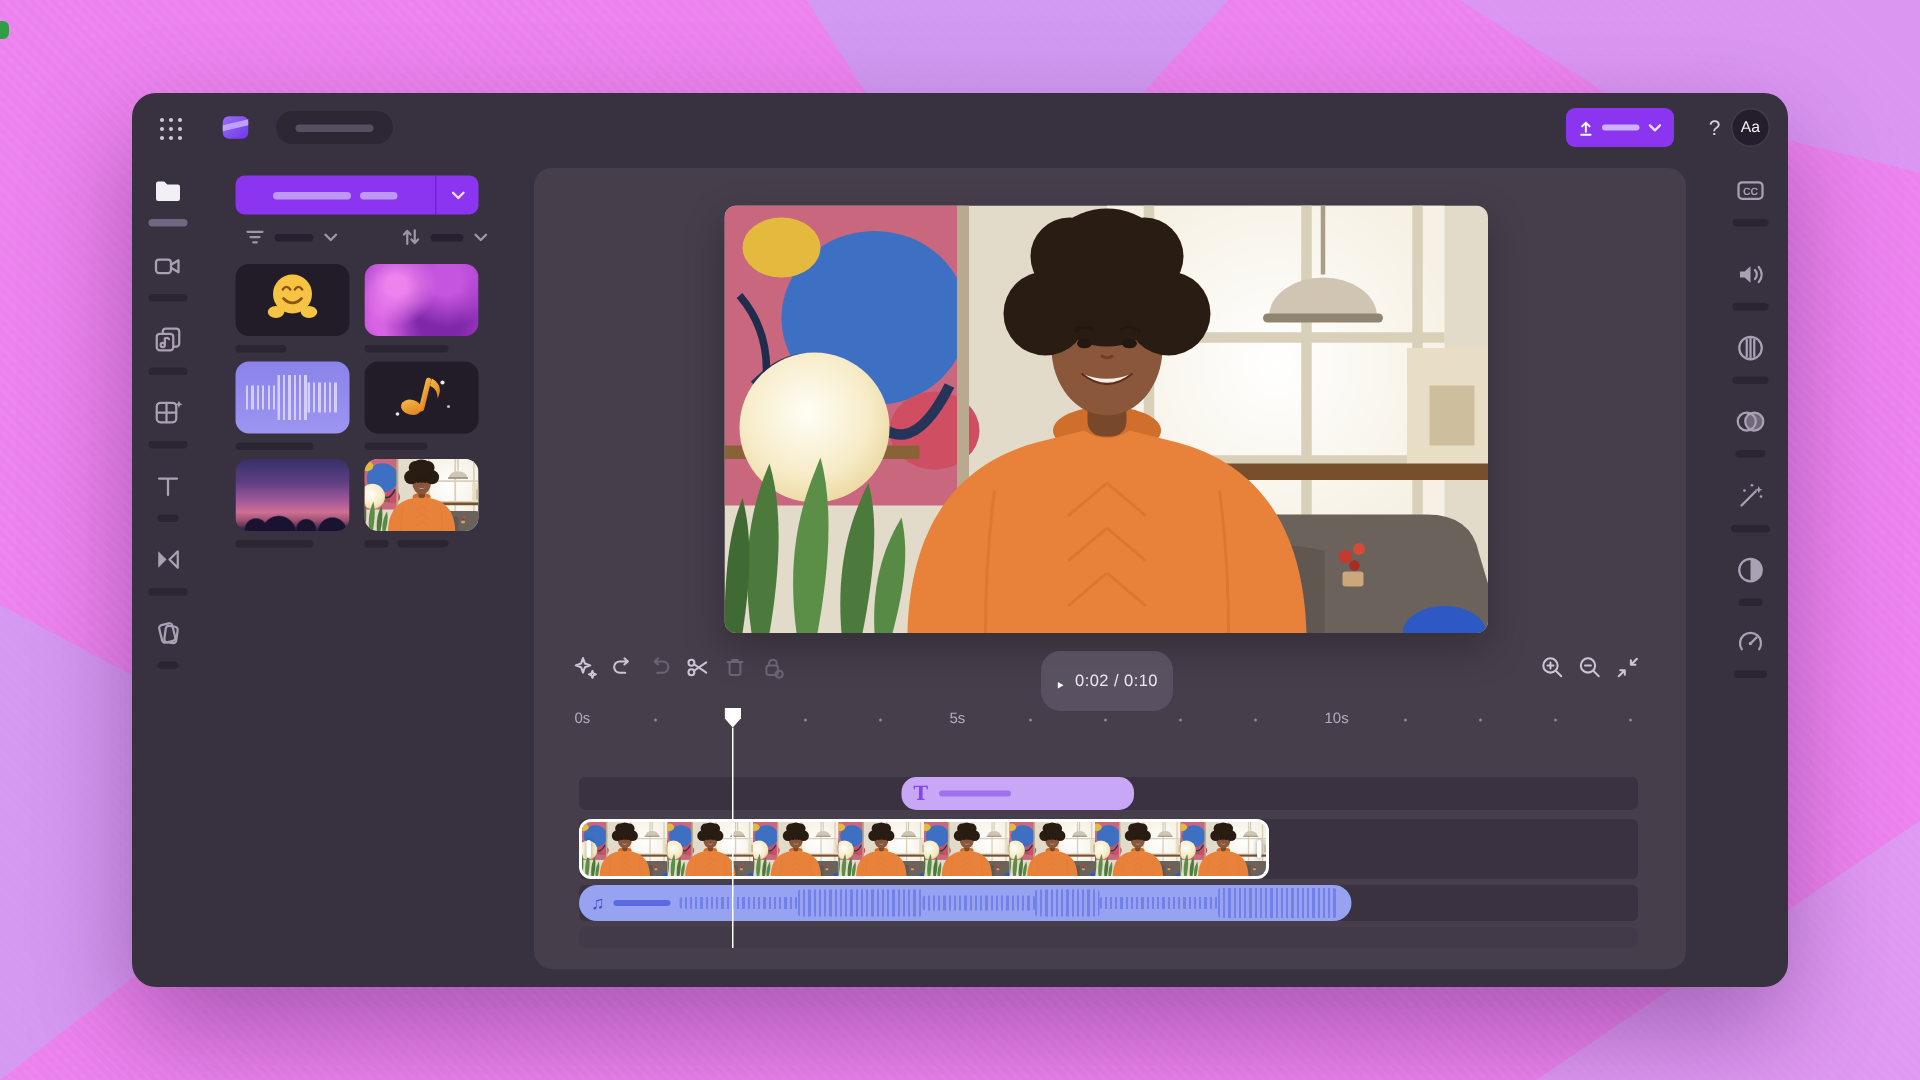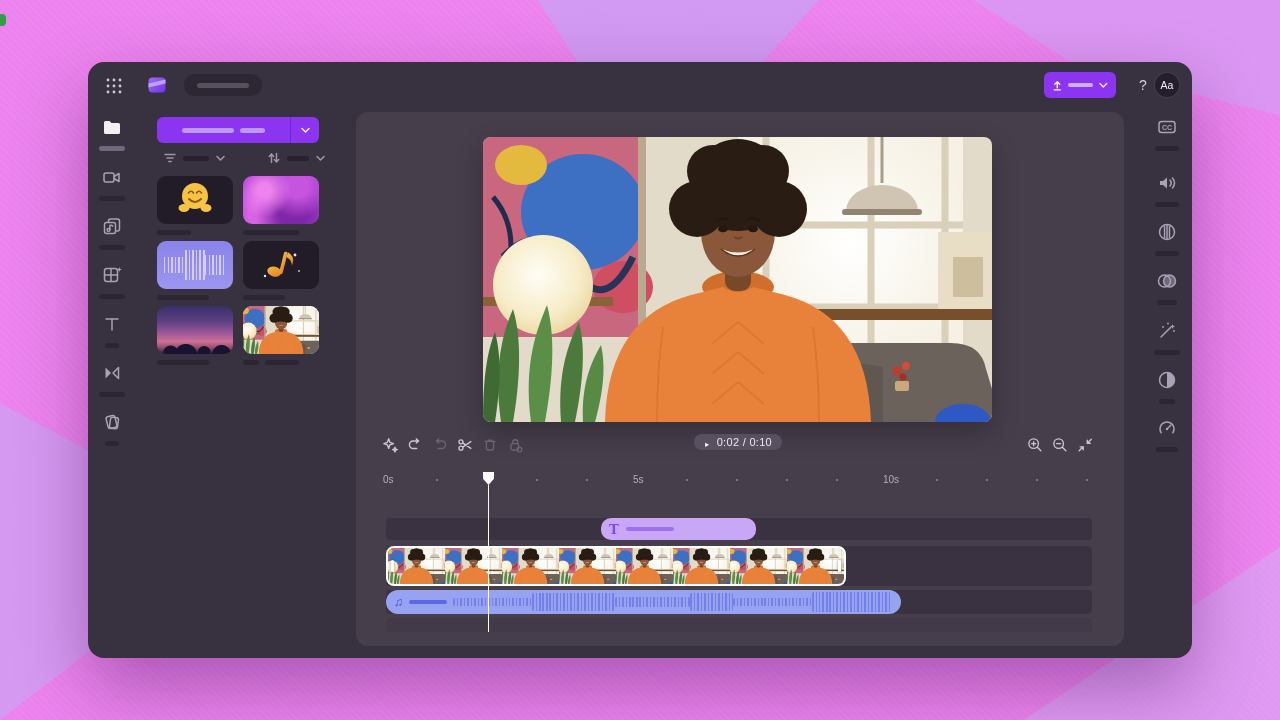--- a/index.html
+++ b/index.html
@@ -74,21 +74,21 @@
 
   
   .stage { position:absolute; left:268px; top:50px; width:768px; height:534px; background:#463e4b; border-radius:12px; }
   .preview { position:absolute; left:395px; top:75px; width:509px; height:285px; border-radius:8px; box-shadow:0 10px 26px rgba(0,0,0,.25); cursor:pointer; }
 
   .tb-left, .tb-right { position:absolute; top:374px; display:flex; gap:7px; }
   .tb-left { left:293px; } .tb-right { left:938px; }
   .tbtn { width:18px; height:18px; background:none; border:none; padding:0; cursor:pointer; }
   .tbtn svg { width:18px; height:18px; stroke:#ccc5d4; fill:none; stroke-width:1.5; stroke-linecap:round; stroke-linejoin:round; }
   .tbtn.disabled svg { stroke:#6b6374; }
-  .player-pill { position:absolute; left:606px; top:372px; width:88px; height:16px; border-radius:13px; background:rgba(96,88,104,.75); display:flex; align-items:center; padding:0 10px; gap:7px; }
+  .player-pill { position:absolute; left:606px; top:372px; width:88px; height:40px; border-radius:13px; background:rgba(96,88,104,.75); display:flex; align-items:center; padding:0 10px; gap:7px; }
   .play-btn { width:12px; height:12px; background:none; border:none; padding:0; cursor:pointer; }
   .time-text { color:#eae7ef; font-size:11px; letter-spacing:.3px; white-space:nowrap; }
 
   
   .ruler-label { position:absolute; top:412px; font-size:10px; color:#b4acbf; }
   .tick { position:absolute; top:417px; width:2px; height:2px; border-radius:50%; background:#8e8699; }
   .playhead { position:absolute; top:410px; width:11px; height:160px; z-index:5; }
   .ph-cap { width:11px; height:13px; background:#fff; clip-path:polygon(0 0,100% 0,100% 52%,50% 100%,0 52%); }
   .ph-line { width:1.5px; height:147px; margin:0 auto; background:#fff; }
   .trow { position:absolute; left:298px; width:706px; background:#3a3241; border-radius:4px; }

